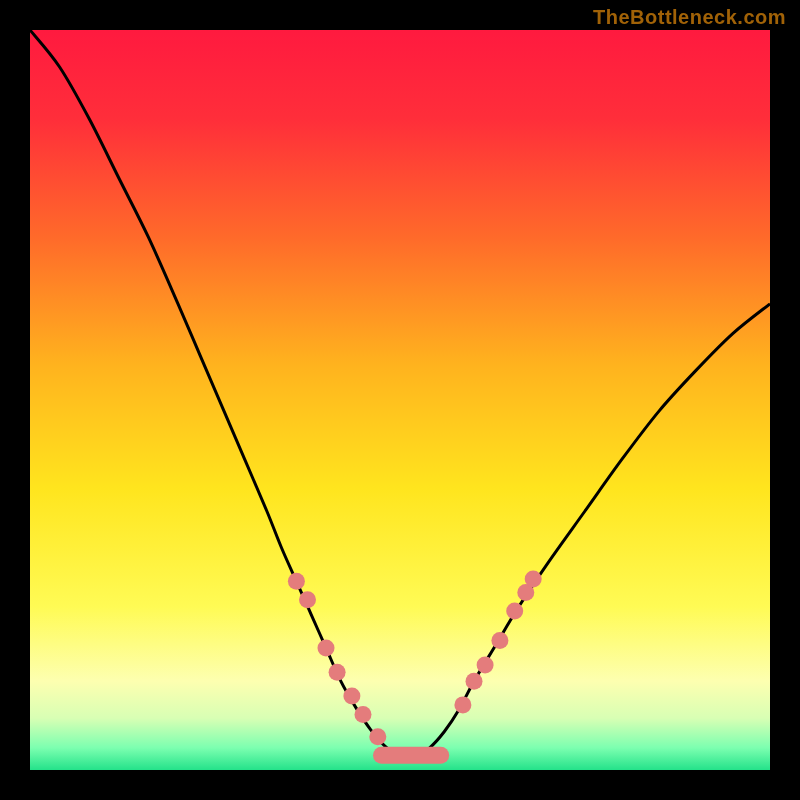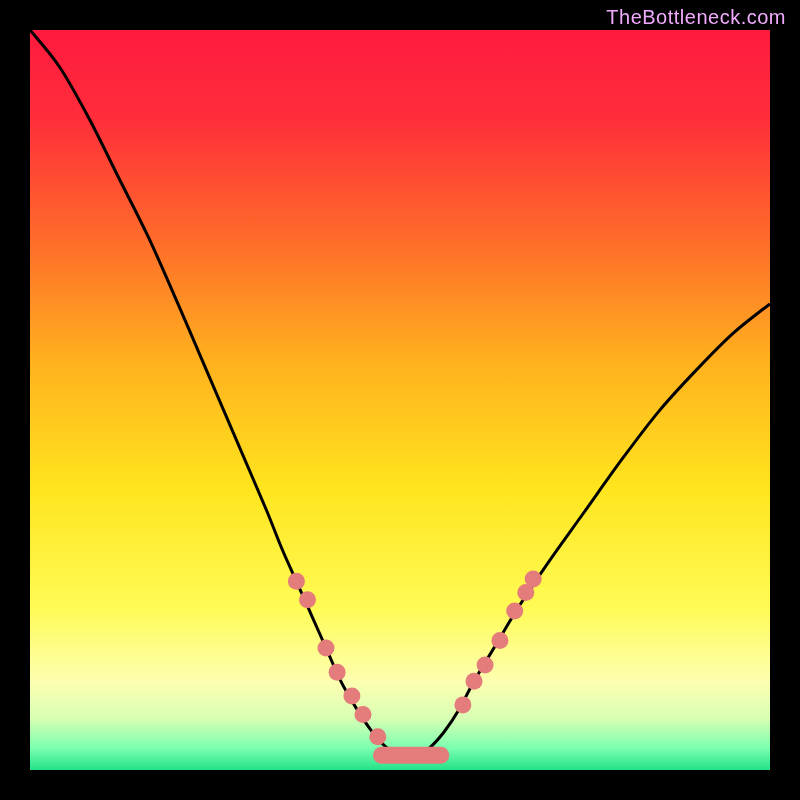--- a/index.html
+++ b/index.html
@@ -24,24 +24,24 @@
     top: 30px;
     left: 30px;
     width: 740px;
     height: 740px;
     overflow: hidden;
   }
   .credit {
     position: absolute;
     top: 6px;
     right: 14px;
-    color: #f0abfc;
+    color: #a16207;
     font-size: 20px;
     letter-spacing: 0.5px;
-    font-weight: 400;
+    font-weight: 700;
   }
   svg {
     position: absolute;
     inset: 0;
   }
 </style>
 </head>
 <body>
 
 <div class="frame">

